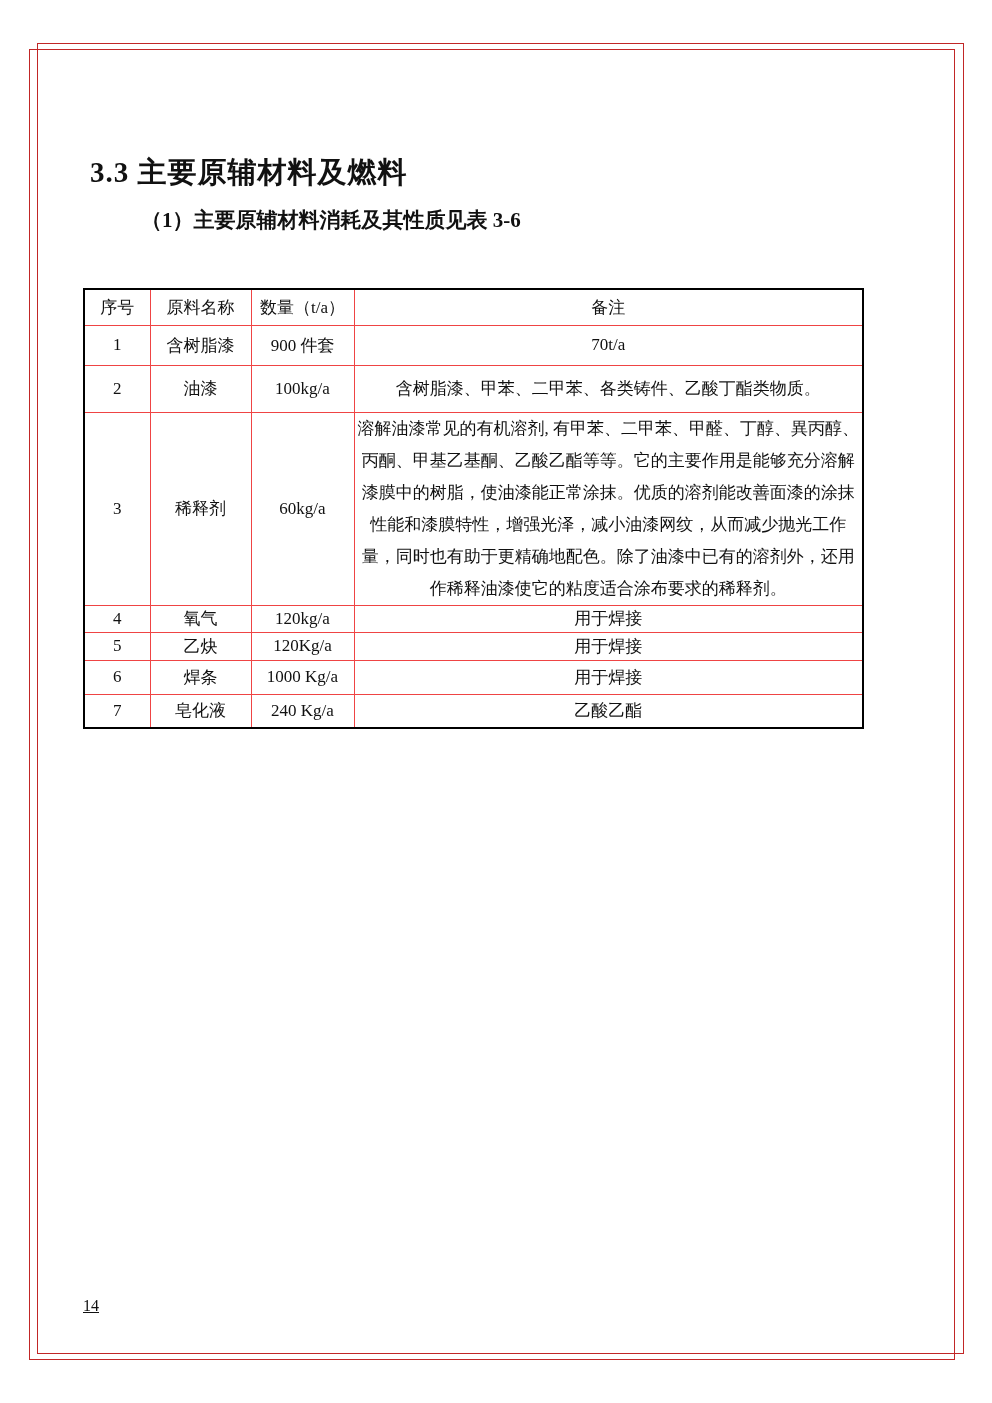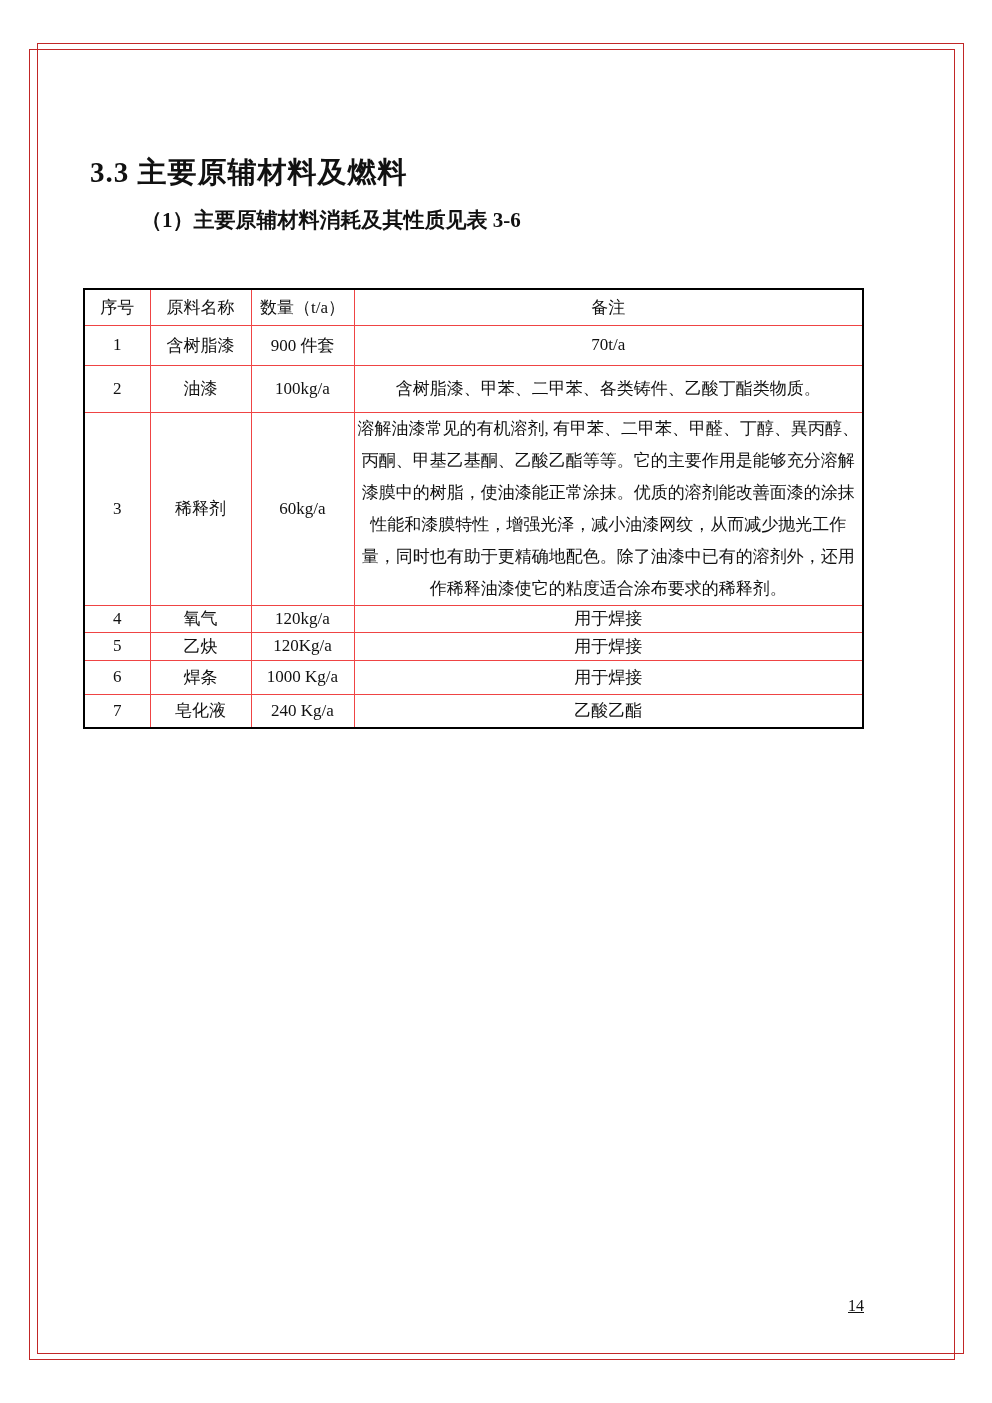--- a/index.html
+++ b/index.html
@@ -86,21 +86,21 @@
     text-justify: inter-ideograph;
     line-height: 32px;
     padding: 2px 6px 2px 6px;
   }
 
   .page-number {
     position: absolute;
     left: 83px;
     top: 1297px;
     width: 781px;
-    text-align: right;
+    text-align: left;
     font-size: 16px;
     text-decoration: underline;
   }
 </style>
 </head>
 <body>
 
 <div class="page">
 
   <div class="frame frame-a"></div>

